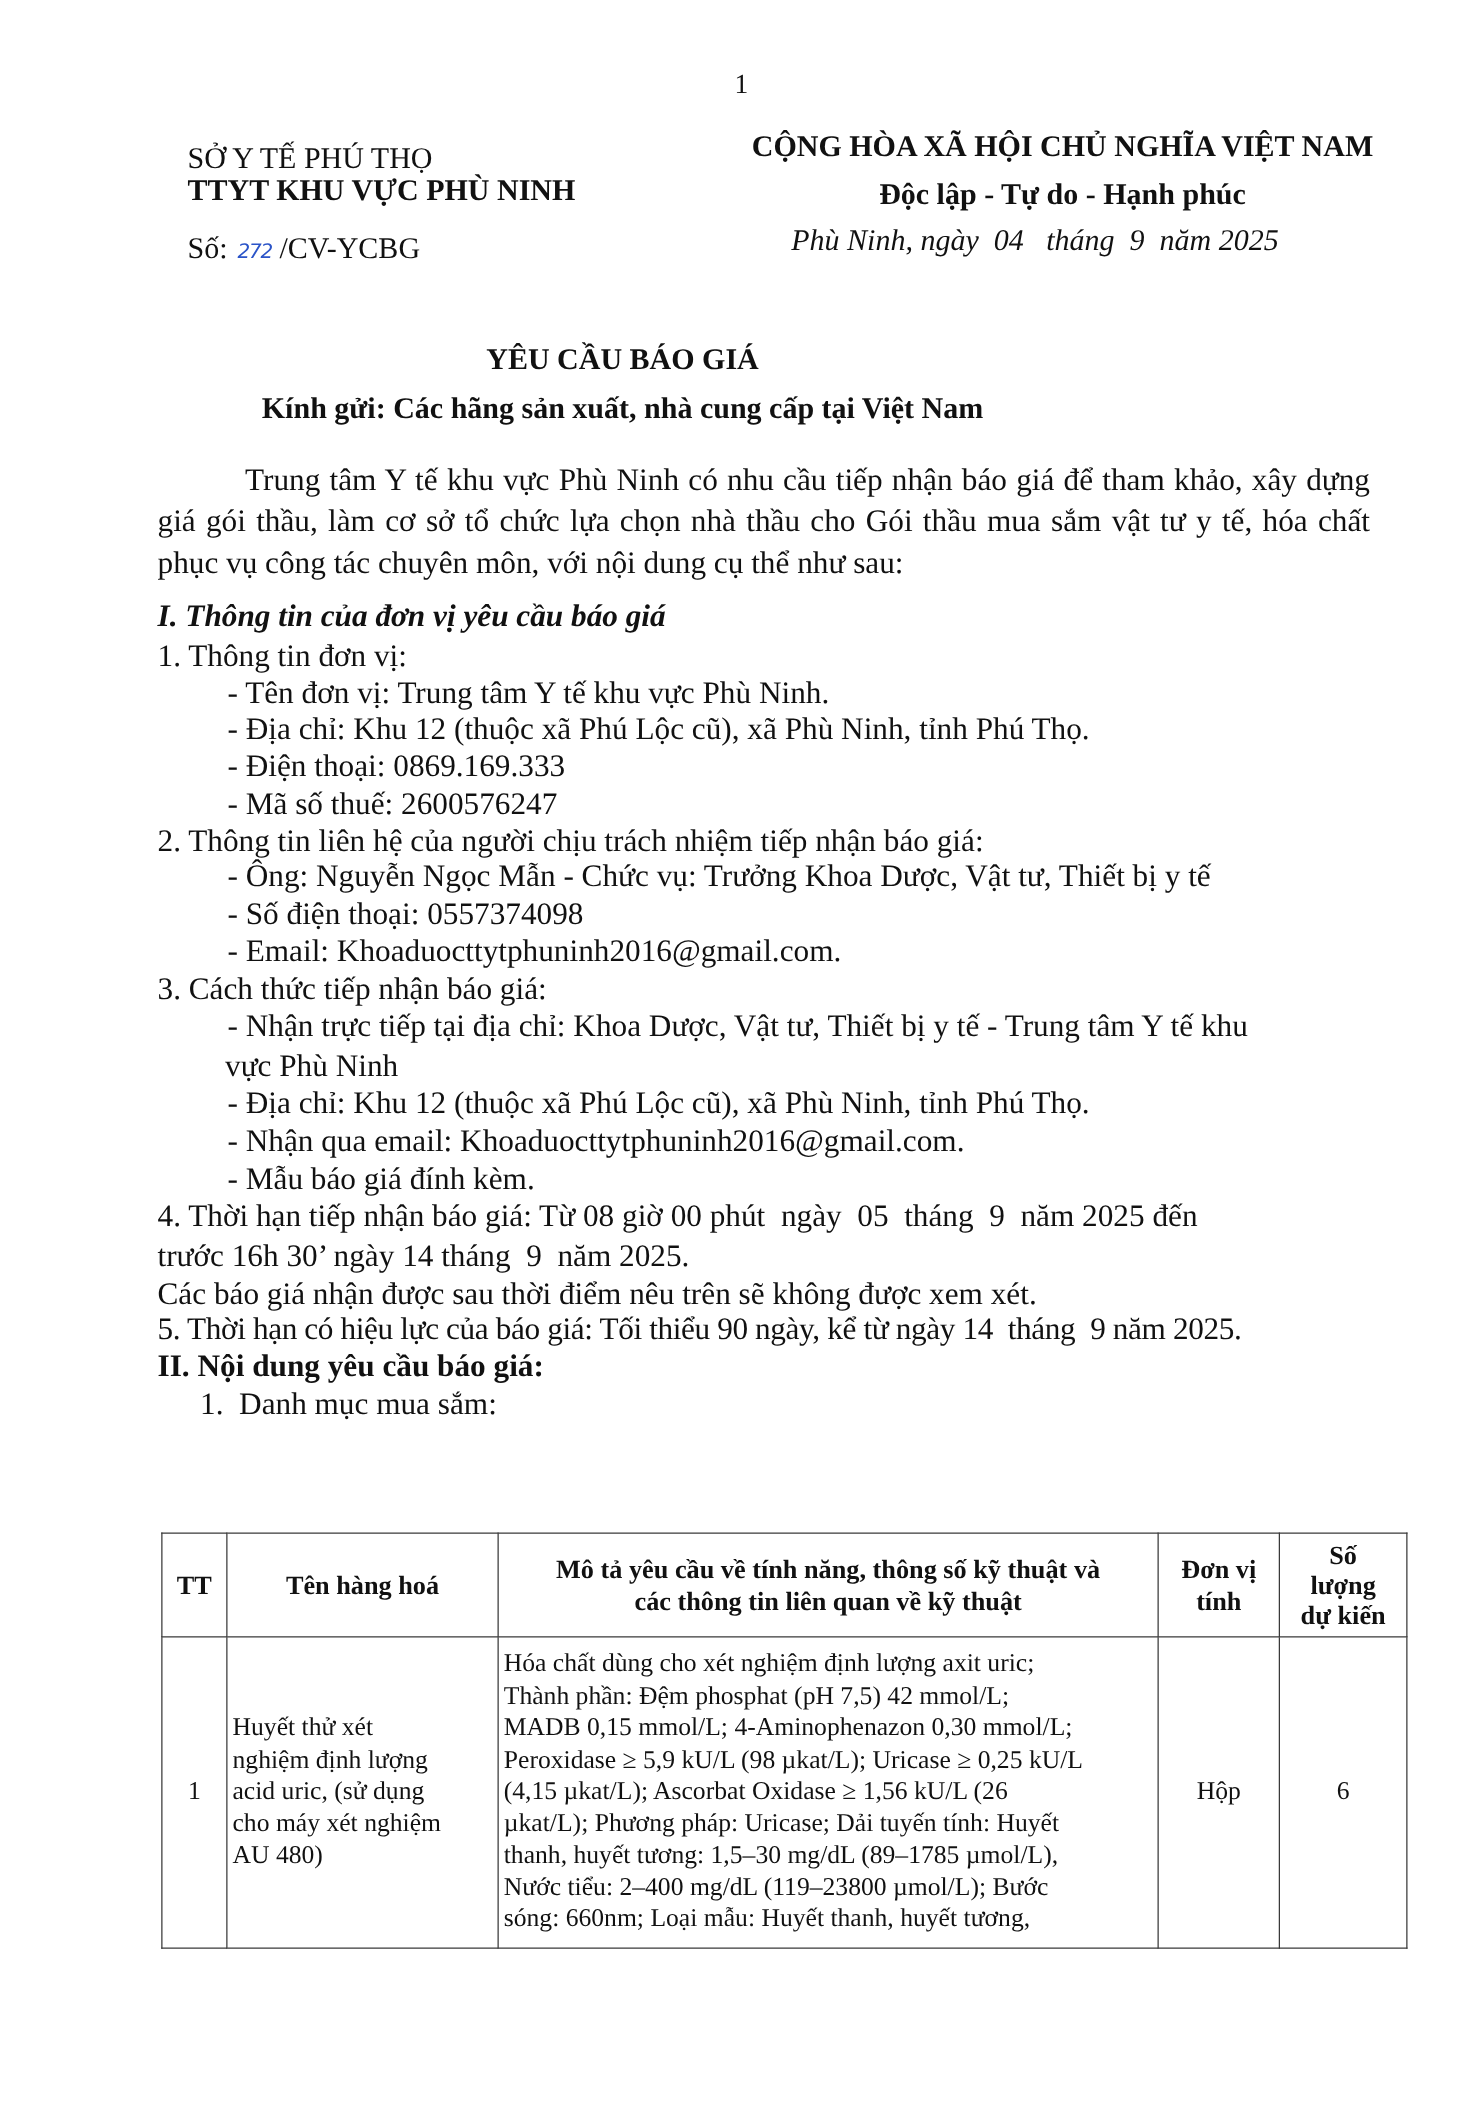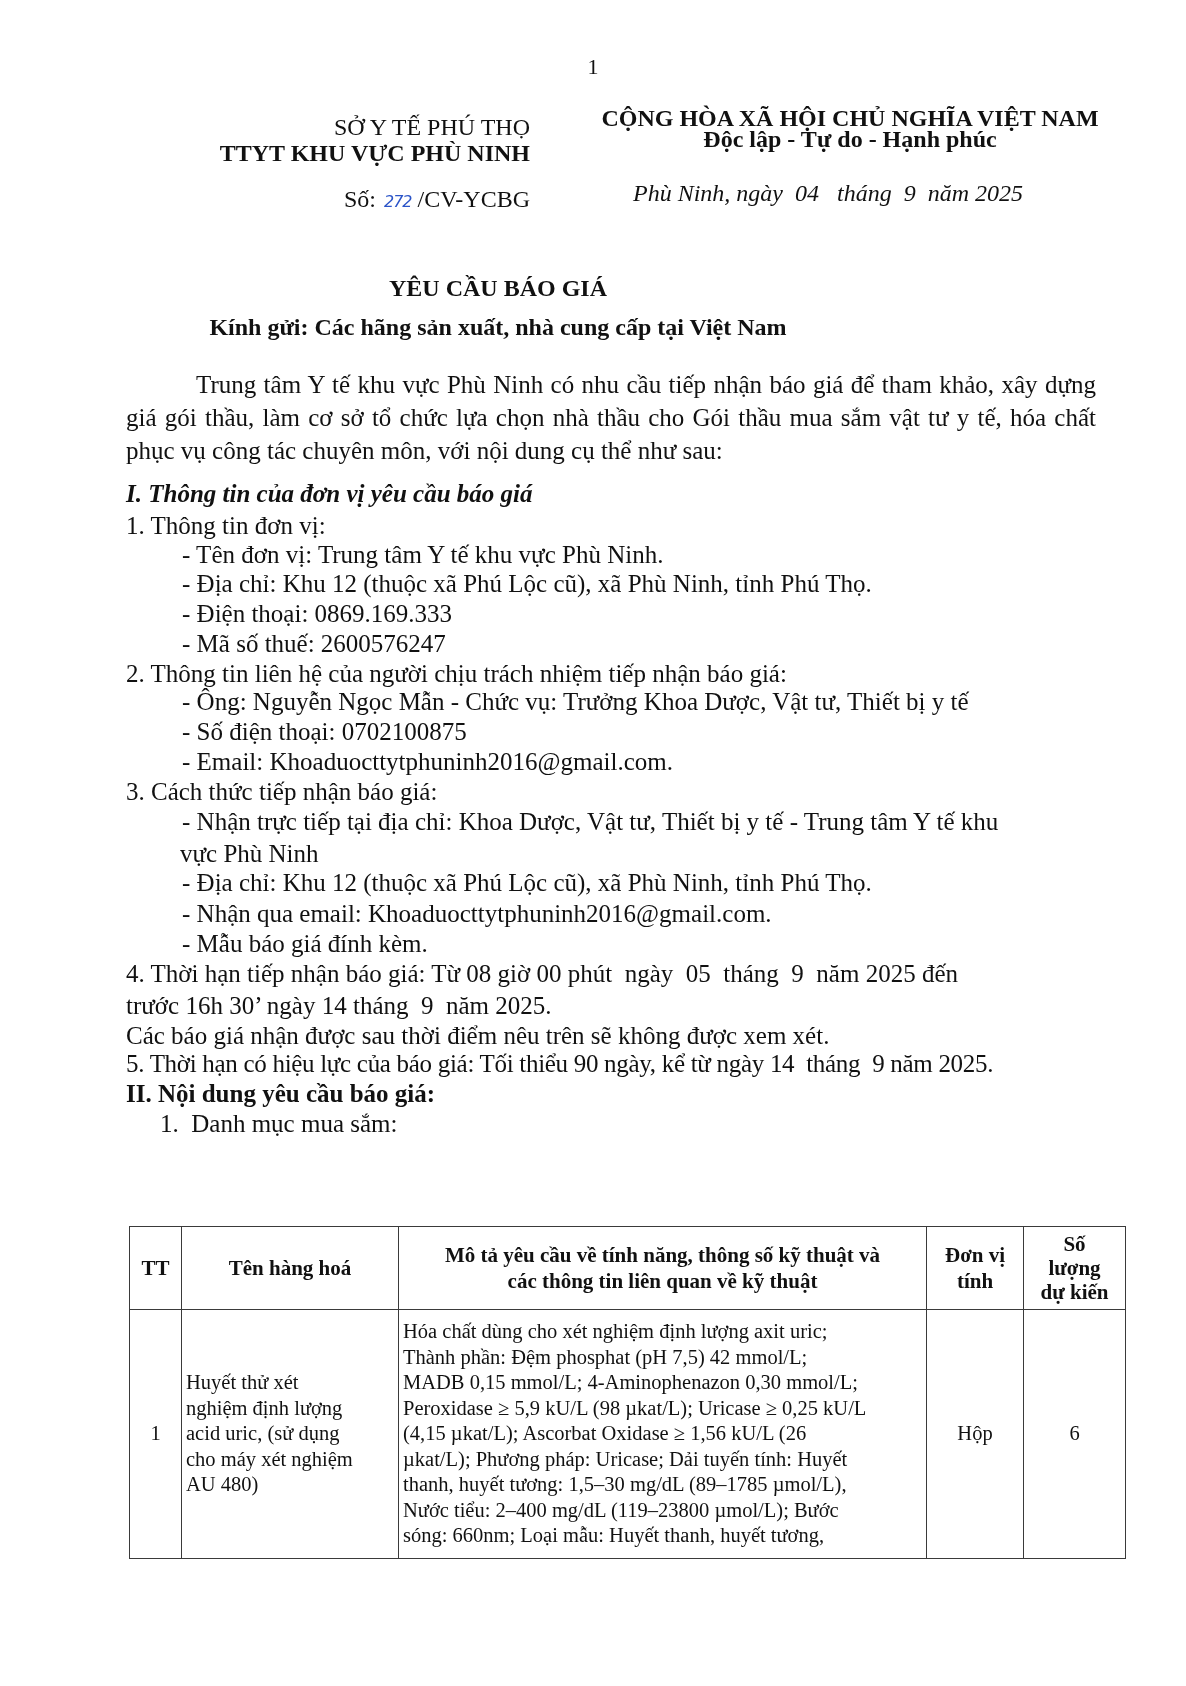--- a/index.html
+++ b/index.html
@@ -4,21 +4,21 @@
 <style>
   html, body { margin:0; padding:0; background:#ffffff; }
   body {
     width:1186px; height:1686px; position:relative; overflow:hidden;
     font-family:"Liberation Serif", "DejaVu Serif", serif;
     color:#111111;
   }
   .abs { position:absolute; white-space:nowrap; }
   .page-num { left:0; width:1186px; text-align:center; top:54px; font-size:22px; }
 
-  .hdr-left { left:150px; width:380px; text-align:right; font-size:24px; line-height:30px; }
+  .hdr-left { left:150px; width:380px; text-align:left; font-size:24px; line-height:30px; }
   .hdr-right { left:570px; width:560px; text-align:center; font-size:24px; line-height:30px; font-weight:bold; }
   .bold { font-weight:bold; }
   .hand { color:#2b54c8; font-family:"DejaVu Sans", sans-serif; font-style:italic; font-size:16px; margin:0 6px 0 8px; letter-spacing:-1px; }
   .date { font-style:italic; font-size:24px; }
 
   .title { left:0; width:996px; text-align:center; font-size:24px; font-weight:bold; }
   .body-text { font-size:25px; line-height:33px; }
   .para { left:126px; width:970px; white-space:normal; text-align:justify; text-indent:70px; font-size:25px; line-height:33px; }
   .lx { left:126px; }
   .ld { left:182px; }
@@ -40,38 +40,38 @@
 
 <div class="abs page-num">1</div>
 
 <div class="abs hdr-left" style="top:112px;">SỞ Y TẾ PHÚ THỌ</div>
 <div class="abs hdr-left bold" style="top:138px;">TTYT KHU VỰC PHÙ NINH</div>
 <div class="abs hdr-left" style="top:184px;">
   <span>Số:</span><span class="hand">272</span><span>/CV-YCBG</span>
 </div>
 
 <div class="abs hdr-right" style="top:103px;">CỘNG HÒA XÃ HỘI CHỦ NGHĨA VIỆT NAM</div>
-<div class="abs hdr-right" style="top:124px;">Độc lập - Tự do - Hạnh phúc</div>
+<div class="abs hdr-right" style="top:141px;">Độc lập - Tự do - Hạnh phúc</div>
 <div class="abs date" style="left:633px; top:180px; white-space:pre;">Phù Ninh, ngày  04   tháng  9  năm 2025</div>
 
 <div class="abs title" style="top:275px;">YÊU CẦU BÁO GIÁ</div>
 <div class="abs title" style="top:314px;">Kính gửi: Các hãng sản xuất, nhà cung cấp tại Việt Nam</div>
 
 <div class="abs para" style="top:368px;">Trung tâm Y tế khu vực Phù Ninh có nhu cầu tiếp nhận báo giá để tham khảo, xây dựng giá gói thầu, làm cơ sở tổ chức lựa chọn nhà thầu cho Gói thầu mua sắm vật tư y tế, hóa chất phục vụ công tác chuyên môn, với nội dung cụ thể như sau:</div>
 
 <div class="abs body-text bold lx" style="top:477px;font-style:italic;">I. Thông tin của đơn vị yêu cầu báo giá</div>
 <div class="abs body-text lx" style="top:509px;">1. Thông tin đơn vị:</div>
 <div class="abs body-text ld" style="top:538px;">- Tên đơn vị: Trung tâm Y tế khu vực Phù Ninh.</div>
 <div class="abs body-text ld" style="top:567px;">- Địa chỉ: Khu 12 (thuộc xã Phú Lộc cũ), xã Phù Ninh, tỉnh Phú Thọ.</div>
 <div class="abs body-text ld" style="top:597px;">- Điện thoại: 0869.169.333</div>
 <div class="abs body-text ld" style="top:627px;">- Mã số thuế: 2600576247</div>
 
 <div class="abs body-text lx" style="top:657px;">2. Thông tin liên hệ của người chịu trách nhiệm tiếp nhận báo giá:</div>
 <div class="abs body-text ld" style="top:685px;">- Ông: Nguyễn Ngọc Mẫn - Chức vụ: Trưởng Khoa Dược, Vật tư, Thiết bị y tế</div>
-<div class="abs body-text ld" style="top:715px;">- Số điện thoại: 0702100875</div>
+<div class="abs body-text ld" style="top:715px;">- Số điện thoại: 0557374098</div>
 <div class="abs body-text ld" style="top:745px;">- Email: Khoaduocttytphuninh2016@gmail.com.</div>
 
 <div class="abs body-text lx" style="top:775px;">3. Cách thức tiếp nhận báo giá:</div>
 <div class="abs body-text ld" style="top:805px;">- Nhận trực tiếp tại địa chỉ: Khoa Dược, Vật tư, Thiết bị y tế - Trung tâm Y tế khu</div>
 <div class="abs body-text" style="left:180px; top:837px;">vực Phù Ninh</div>
 <div class="abs body-text ld" style="top:866px;">- Địa chỉ: Khu 12 (thuộc xã Phú Lộc cũ), xã Phù Ninh, tỉnh Phú Thọ.</div>
 <div class="abs body-text ld" style="top:897px;">- Nhận qua email: Khoaduocttytphuninh2016@gmail.com.</div>
 <div class="abs body-text ld" style="top:927px;">- Mẫu báo giá đính kèm.</div>
 
 <div class="abs body-text lx" style="top:957px; white-space:pre;">4. Thời hạn tiếp nhận báo giá: Từ 08 giờ 00 phút  ngày  05  tháng  9  năm 2025 đến</div>

